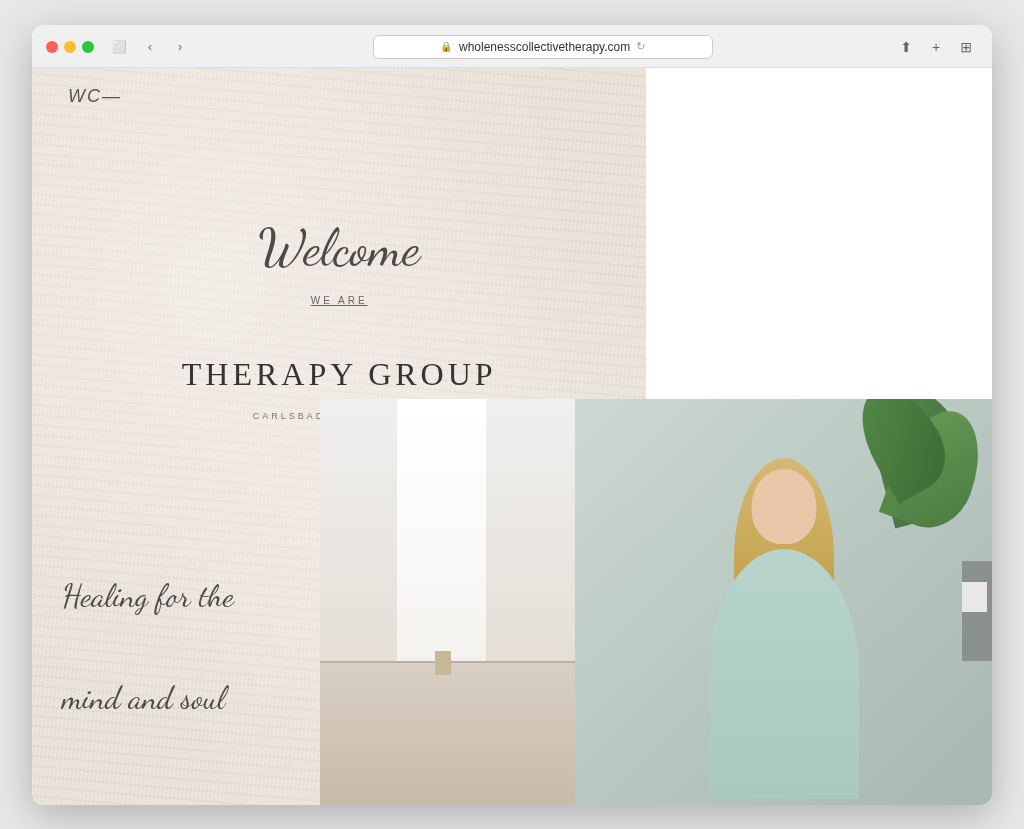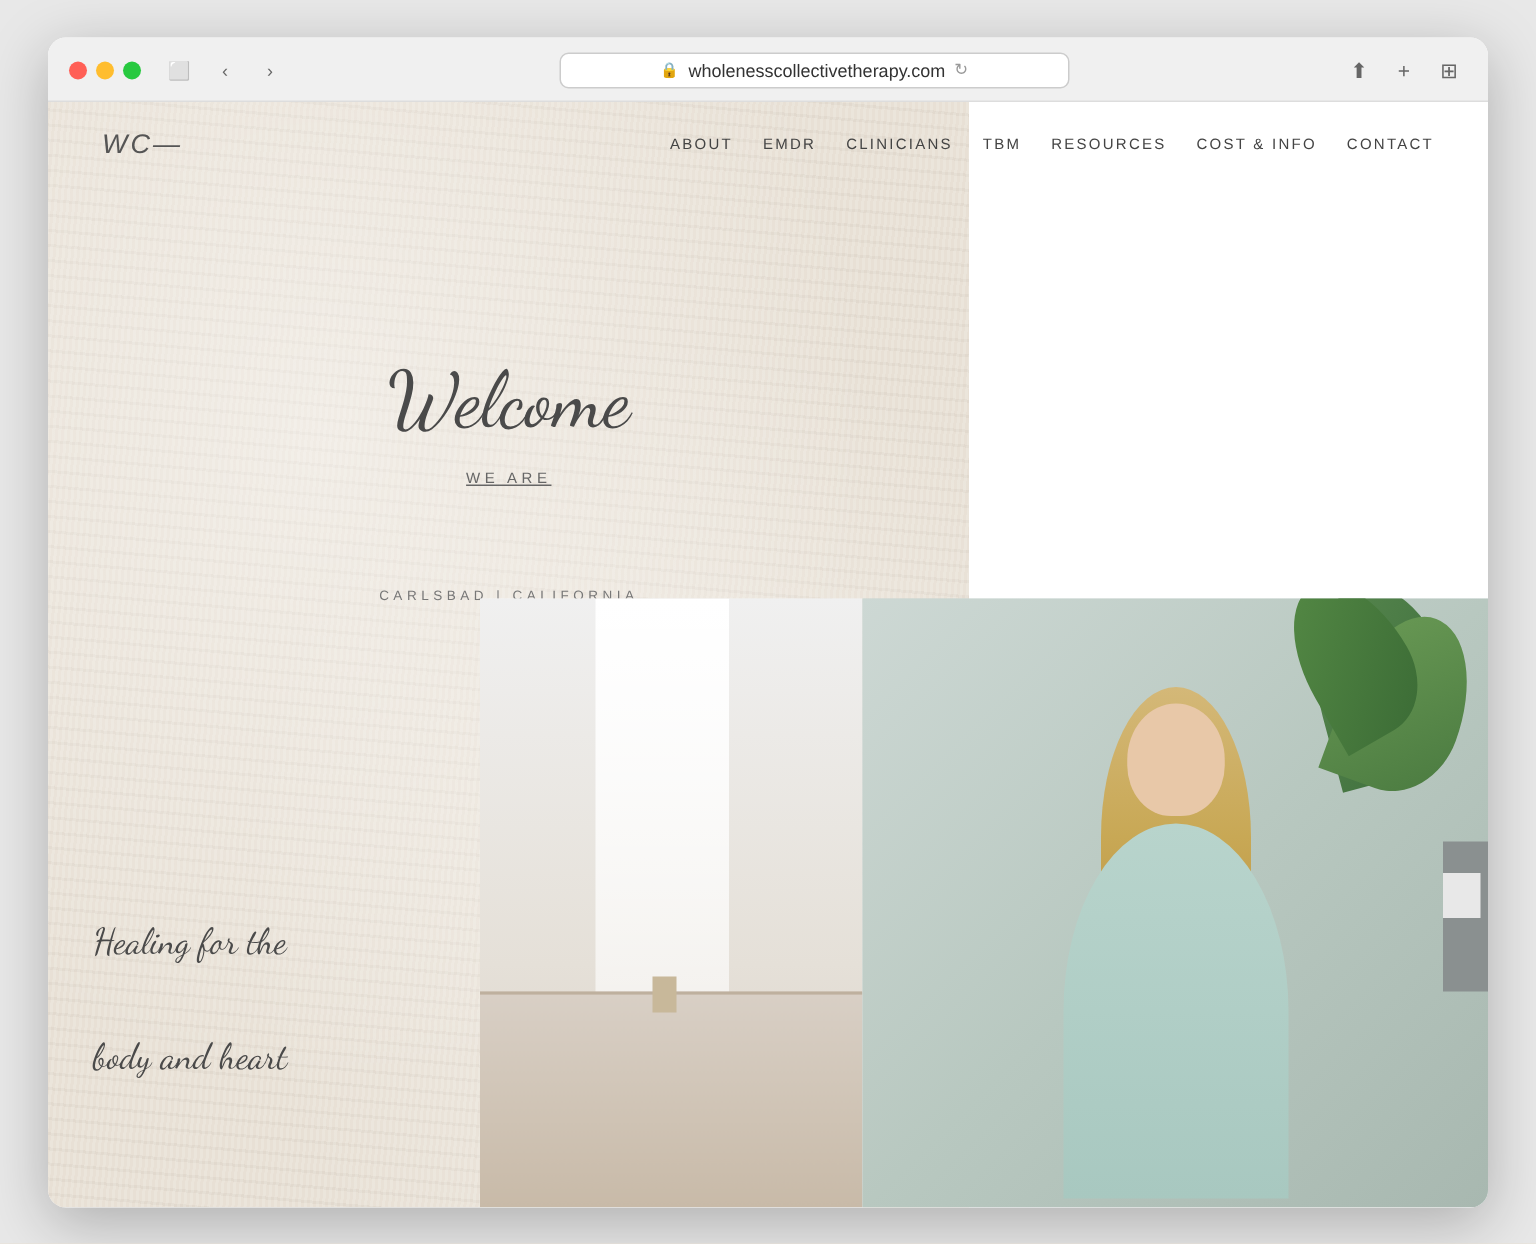--- a/index.html
+++ b/index.html
@@ -280,21 +280,21 @@
     .healing-tagline {
       position: absolute;
       left: 30px;
       bottom: 80px;
       z-index: 5;
       width: 220px;
     }
 
     .healing-script {
       font-family: 'Brush Script MT', 'Dancing Script', cursive;
-      font-size: 24px;
+      font-size: 32px;
       color: #4a4a4a;
       line-height: 1.6;
     }
 
     
     .photo-collage {
       position: absolute;
       bottom: 0;
       left: 30%;
       width: 70%;
@@ -527,45 +527,37 @@
   </div>
 
   <div class="website">
     <div class="hero-section">
 
       <div class="hero-bg"></div>
       <div class="right-panel"></div>
 
       <nav class="site-nav">
         <div class="site-logo">WC—</div>
-        <div class="nav-links">
-          <a class="nav-link">ABOUT</a>
-          <a class="nav-link">EMDR</a>
-          <a class="nav-link">CLINICIANS</a>
-          <a class="nav-link">TBM</a>
-          <a class="nav-link">RESOURCES</a>
-          <a class="nav-link">COST &amp; INFO</a>
-          <a class="nav-link">CONTACT</a>
-        </div>
       </nav>
 
       <div class="hero-content">
         <div class="welcome-script">Welcome</div>
         <p class="we-are-text">WE ARE</p>
         <h1 class="studio-name">
           <br>
+          <span>THERAPY GROUP</span>
         </h1>
         <p class="location-text">CARLSBAD  |  CALIFORNIA</p>
       </div>
 
       <div class="healing-tagline">
         <div class="healing-script">
           <span>Healing for the</span><br>
           <br>
-          <span>body and heart</span>
+          <span>mind and soul</span>
         </div>
       </div>
 
       <div class="photo-collage">
 
         <div class="photo-left">
           <div class="photo-left-inner">
             <div class="pencil-cup"></div>
           </div>
         </div>

